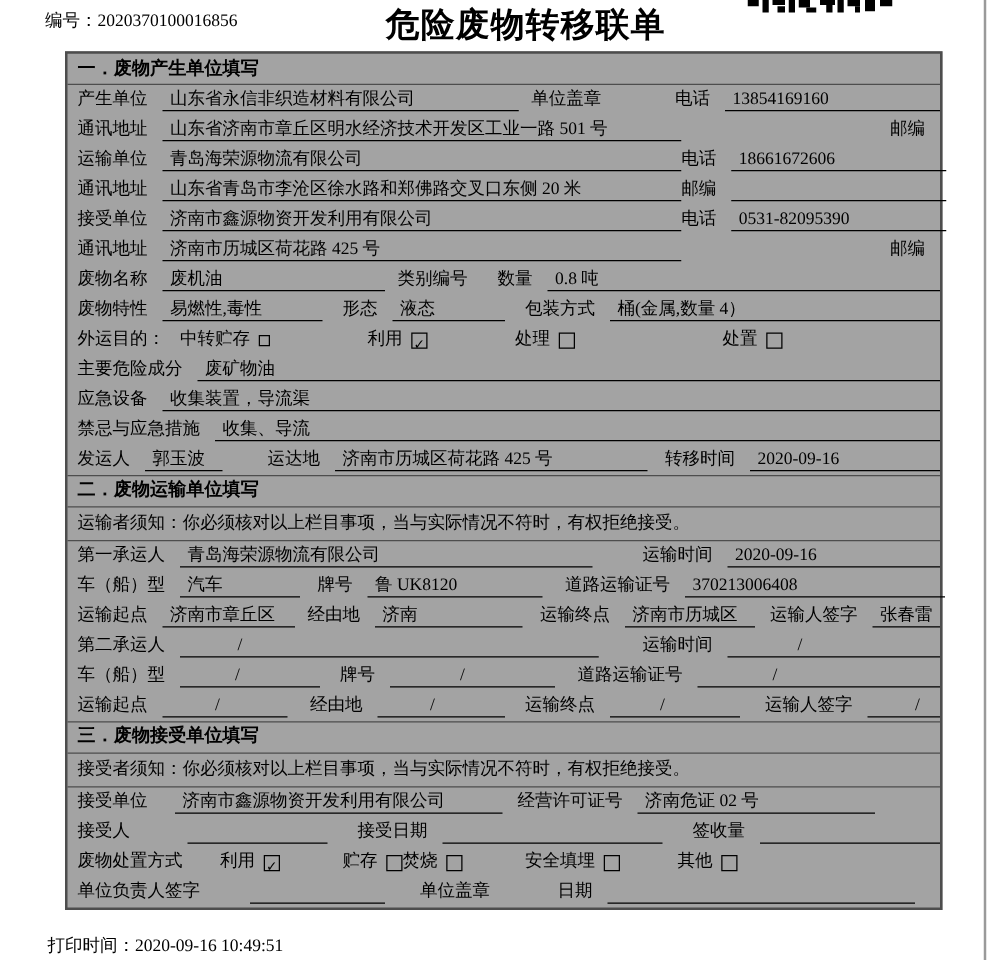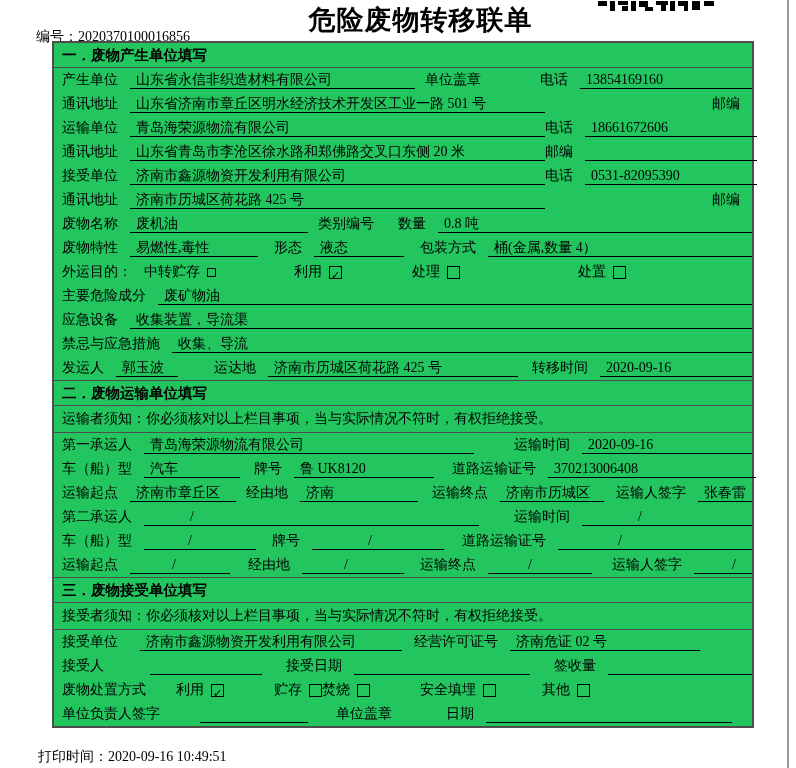--- a/index.html
+++ b/index.html
@@ -2,31 +2,31 @@
 <html><head>
 <meta charset="utf-8">
 <style>
   html,body{margin:0;padding:0;}
   body{
     width:796px;height:768px;position:relative;overflow:hidden;
     background:#ffffff;color:#000;
     font-family:"Liberation Serif","DejaVu Serif",serif;
     font-size:14px;
   }
-  .serial{position:absolute;left:36px;top:28px;white-space:nowrap;}
+  .serial{position:absolute;left:36px;top:8px;white-space:nowrap;}
   .doc-title{position:absolute;left:0;right:0;top:2px;text-align:center;
     padding-left:45px;font-size:27px;font-weight:bold;letter-spacing:1px;white-space:nowrap;}
   .qr{position:absolute;left:598px;top:0;}
   .edge-line{position:absolute;left:787px;top:0;height:768px;border-left:2px solid #9a9a9a;}
 
   .form-table{position:absolute;left:52px;top:41px;width:702px;
-    border:2px solid #4d4d4d;box-sizing:border-box;background:#22c55e;}
+    border:2px solid #4d4d4d;box-sizing:border-box;background:#a3a3a3;}
   .sec-h{height:20px;line-height:20px;padding:2px 0 2px 8px;font-weight:bold;
     border-bottom:1.5px solid #4d4d4d;font-size:14.5px;}
-  .sec-h.mid{border-top:1.5px solid #4d4d4d;}
+  .sec-h.mid{border-top:1.5px solid #4d4d4d;font-family:Liberation Mono, monospace;}
   .notice{height:24px;line-height:24px;padding:1px 0 1px 8px;border-bottom:1.5px solid #4d4d4d;white-space:nowrap;}
   .row{display:flex;align-items:flex-end;height:21px;padding:0 0 3px 8px;white-space:nowrap;}
   .row > span{line-height:18px;}
   .lbl{margin-right:12px;flex:0 0 auto;}
   .u{border-bottom:1px solid #000;height:18px;box-sizing:border-box;
      padding:0 2px 0 6px;flex:0 0 auto;overflow:hidden;}
   .grow{flex:1 1 auto;}
   .ma{margin-left:auto;}
   .cb{display:inline-block;flex:0 0 auto;width:13px;height:13px;border:1.5px solid #000;
       box-sizing:border-box;margin-left:7px;font-size:11px;line-height:10px;text-align:center;

